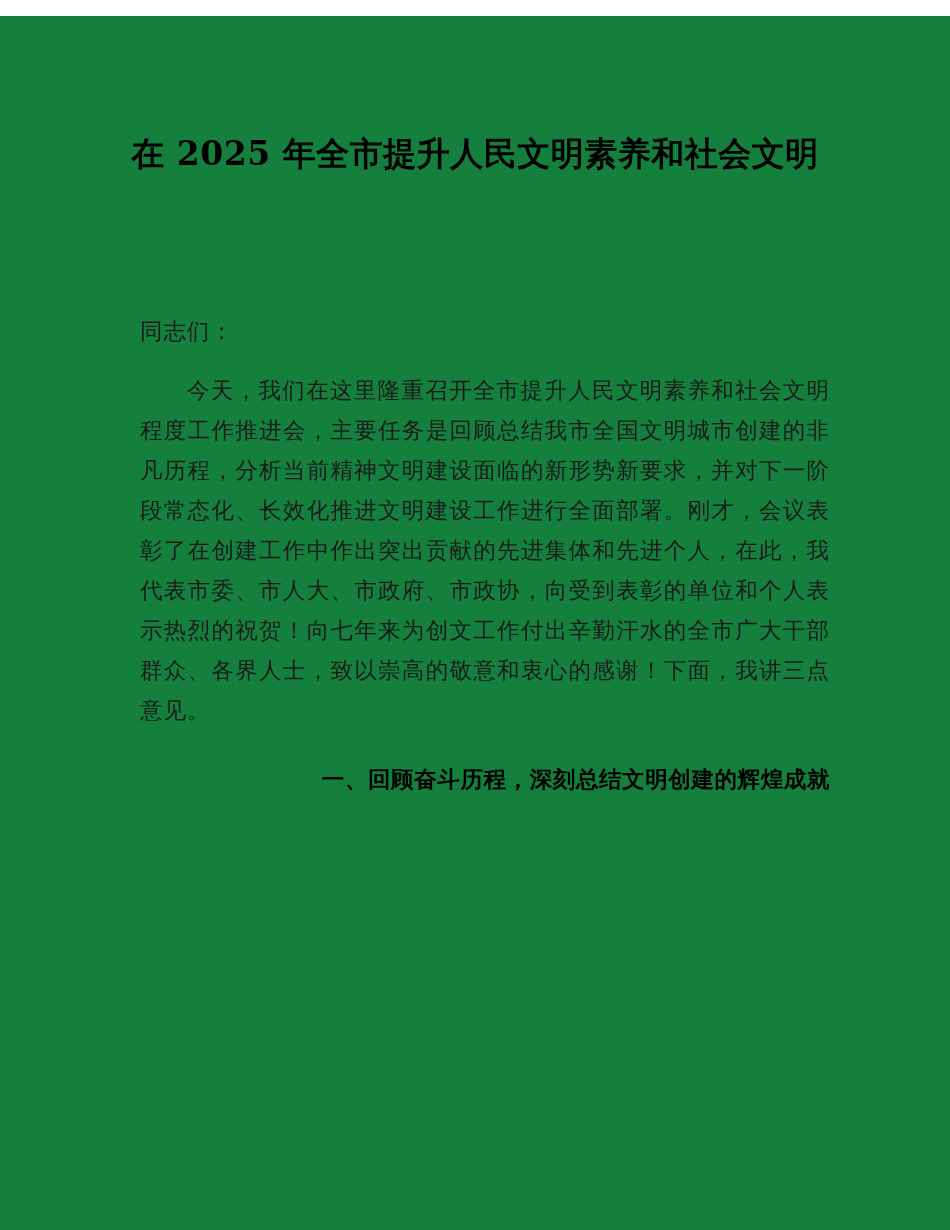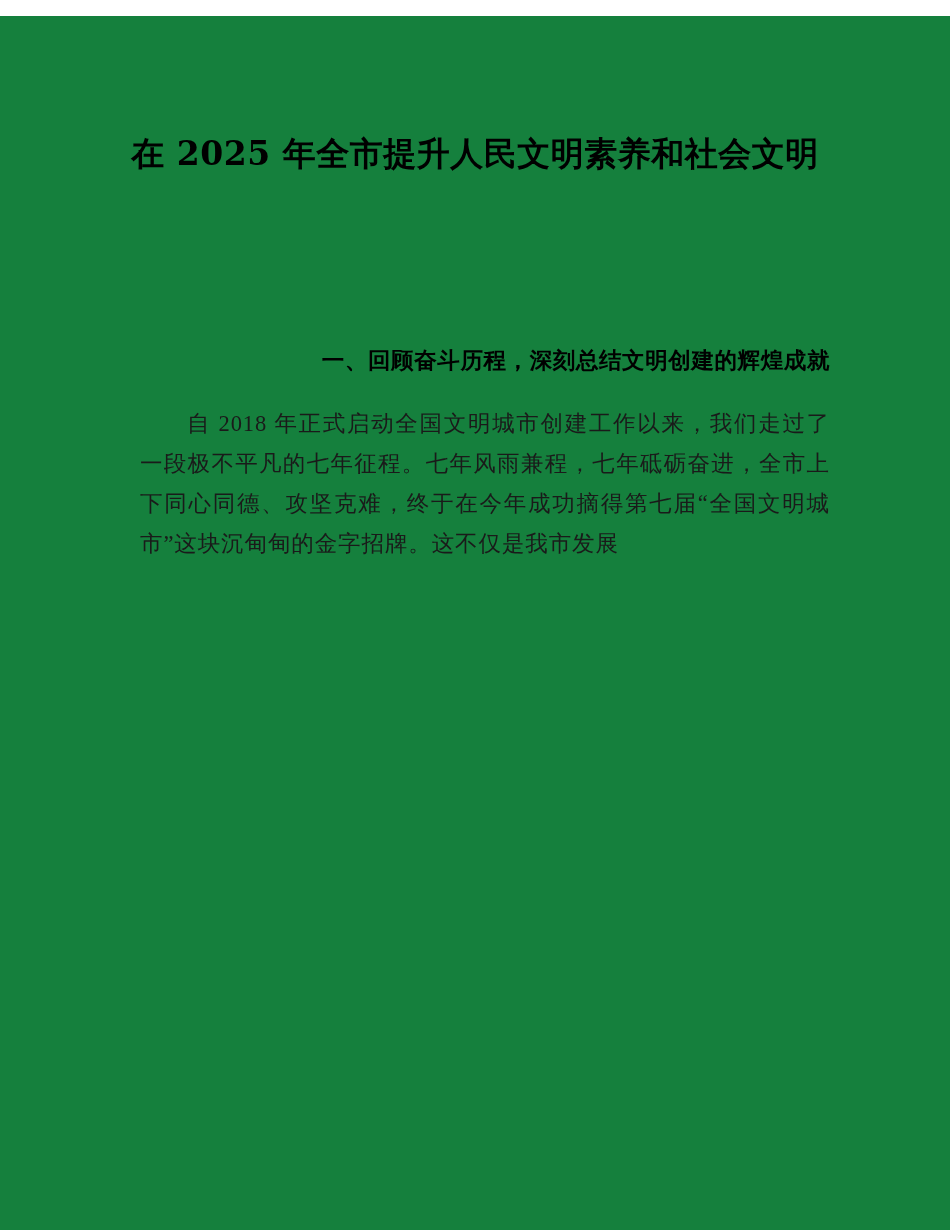--- a/index.html
+++ b/index.html
@@ -95,23 +95,24 @@
 <body>
 
 <div class="page">
 
   <div class="doc-title">
     <div>在 2025 年全市提升人民文明素养和社会文明</div>
   </div>
 
   <div class="body-region">
 
+    <p class="para salutation">同志们：</p>
 
+    <p class="para indent">今天，我们在这里隆重召开全市提升人民文明素养和社会文明程度工作推进会，主要任务是回顾总结我市全国文明城市创建的非凡历程，分析当前精神文明建设面临的新形势新要求，并对下一阶段常态化、长效化推进文明建设工作进行全面部署。刚才，会议表彰了在创建工作中作出突出贡献的先进集体和先进个人，在此，我代表市委、市人大、市政府、市政协，向受到表彰的单位和个人表示热烈的祝贺！向七年来为创文工作付出辛勤汗水的全市广大干部群众、各界人士，致以崇高的敬意和衷心的感谢！下面，我讲三点意见。</p>
 
     <div class="heading-block">
       <p class="section-heading">一、回顾奋斗历程，深刻总结文明创建的辉煌成就</p>
     </div>
 
-    <p class="para indent">自 2018 年正式启动全国文明城市创建工作以来，我们走过了一段极不平凡的七年征程。七年风雨兼程，七年砥砺奋进，全市上下同心同德、攻坚克难，终于在今年成功摘得第七届“全国文明城市”这块沉甸甸的金字招牌。这不仅是我市发展</p>
 
   </div>
 
 </div>
 
 </body></html>

